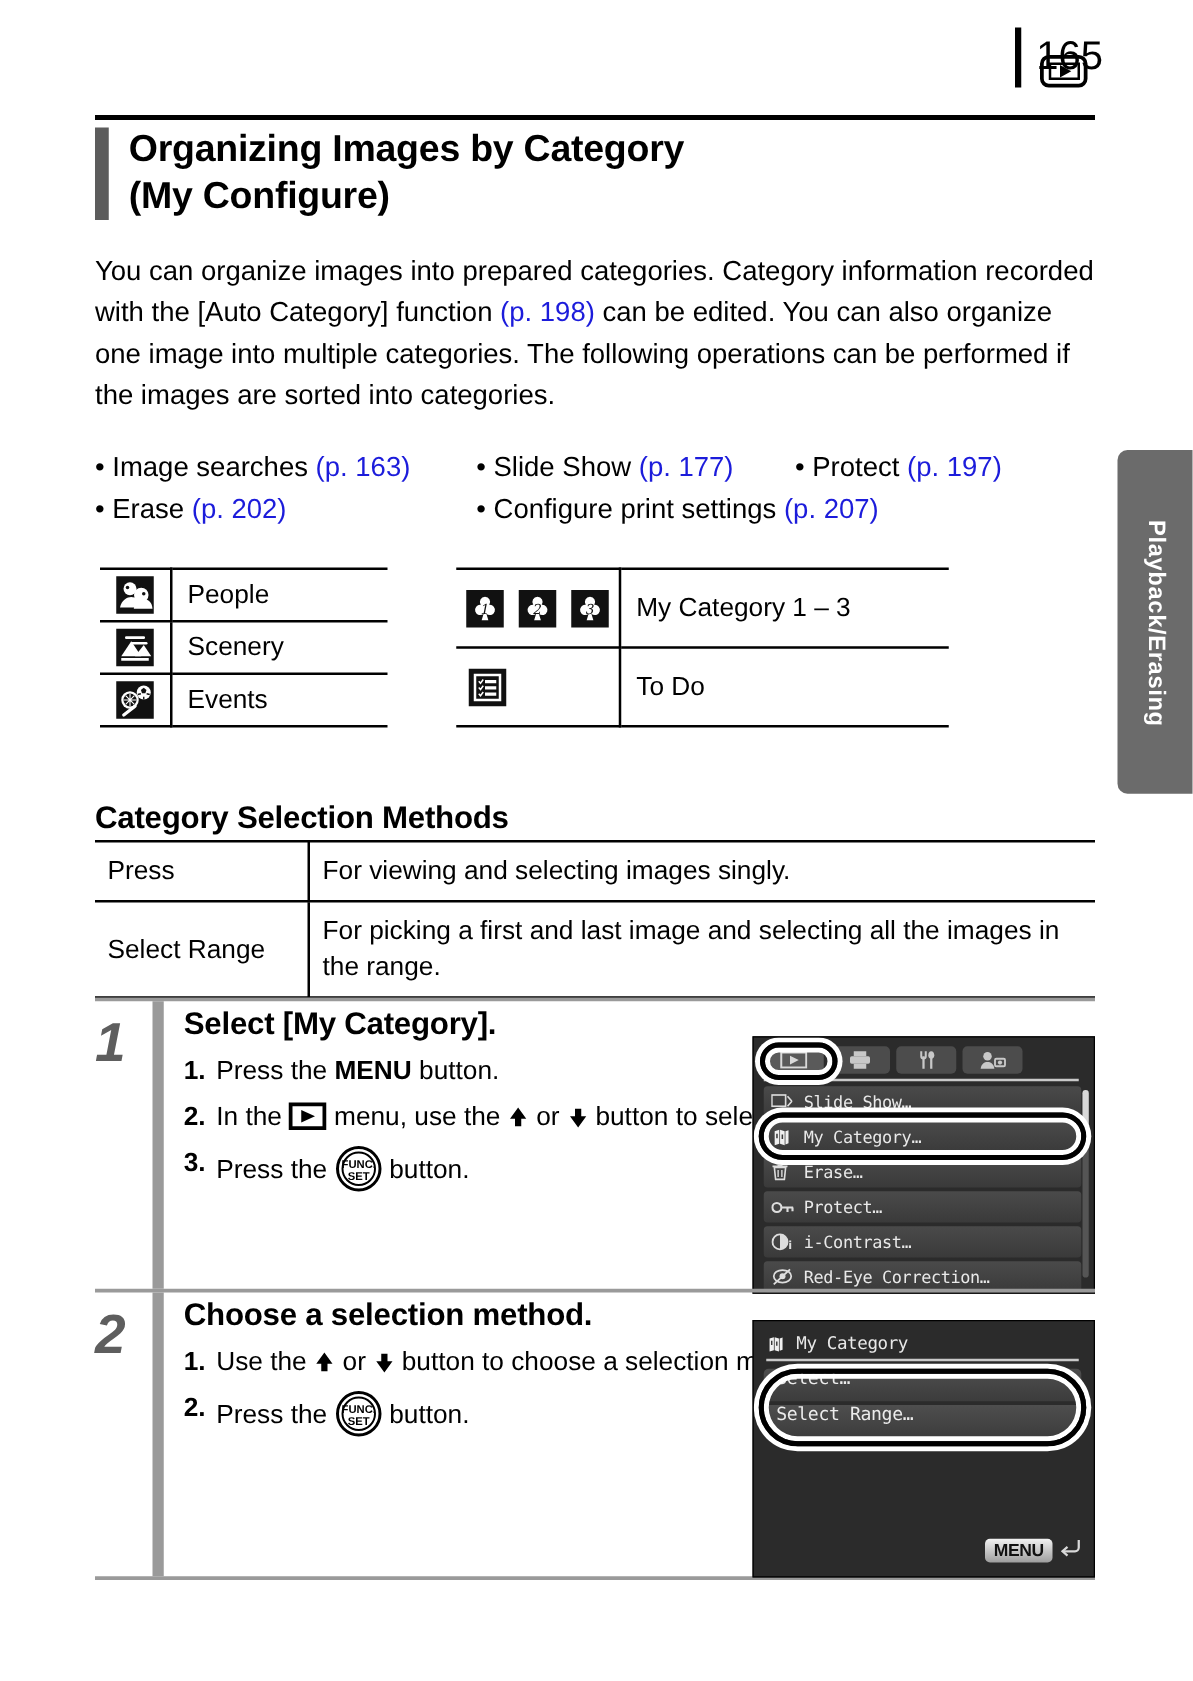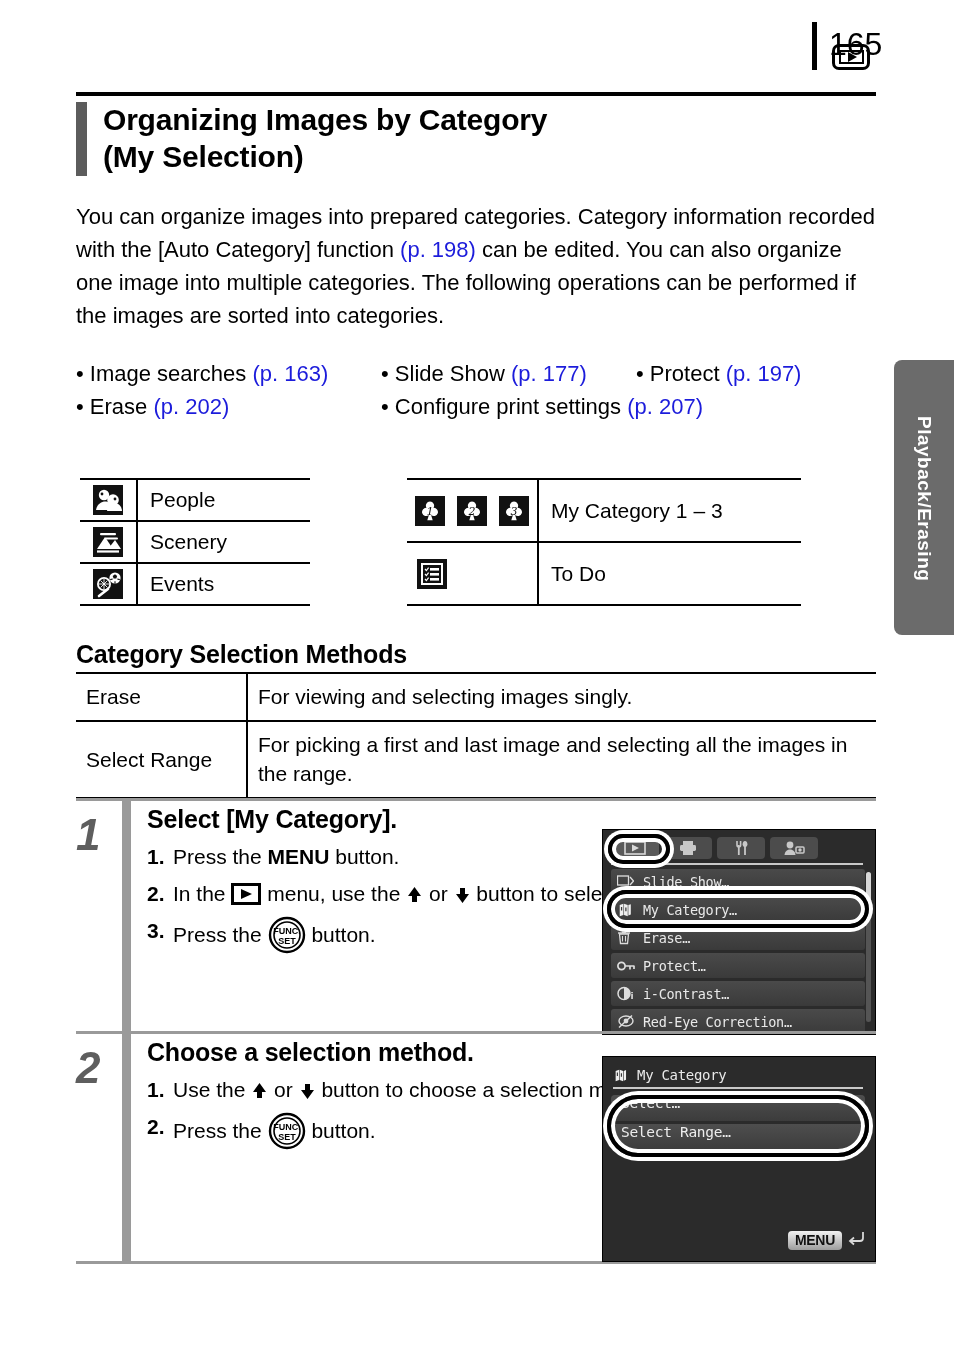--- a/index.html
+++ b/index.html
@@ -124,24 +124,23 @@
     font-size: 22px;
     line-height: 1.52;
   }
   .bullets .row { display: flex; }
   .bullets .c1 { width: 305px; }
   .bullets .c2 { width: 255px; }
   .bullets .c3 { width: 230px; }
 
   
   .legend {
-    position: absolute; top: 478px; left: 0;
+    position: absolute; top: 454px; left: 0;
     width: 800px;
     display: flex;
-    gap: 42px;
   }
   .legend-tbl {
     border-collapse: collapse;
     font-size: 21px;
   }
   .legend-tbl td {
     border-top: 2px solid #000;
     border-bottom: 2px solid #000;
     padding: 0;
     height: 40px;
@@ -376,21 +375,21 @@
   <div class="side-tab-label">Playback/Erasing</div>
 </div>
 
 <div class="main">
 
   <div class="title-rule"></div>
   <div class="title-block">
     <div class="title-bar"></div>
     <div class="title-text">
       <div>Organizing Images by Category</div>
-      <div>(My Selection)</div>
+      <div>(My Configure)</div>
     </div>
   </div>
   <div class="title-icon">
     <div class="play-box">
         <div class="inner">
           <div class="play-tri"></div>
         </div>
       </div>
   </div>
 
@@ -487,21 +486,21 @@
         <td class="lb">To Do</td>
       </tr>
     </tbody>
       </table>
   </div>
 
   <div class="sec-head">Category Selection Methods</div>
   <table class="meth">
     <tbody>
         <tr>
-      <td class="k">Erase</td>
+      <td class="k">Press</td>
       <td>For viewing and selecting images singly.</td>
     </tr>
     <tr>
       <td class="k">Select Range</td>
       <td>For picking a first and last image and selecting all the images in the range.</td>
     </tr>
   </tbody>
     </table>
 
   <div class="steps">

